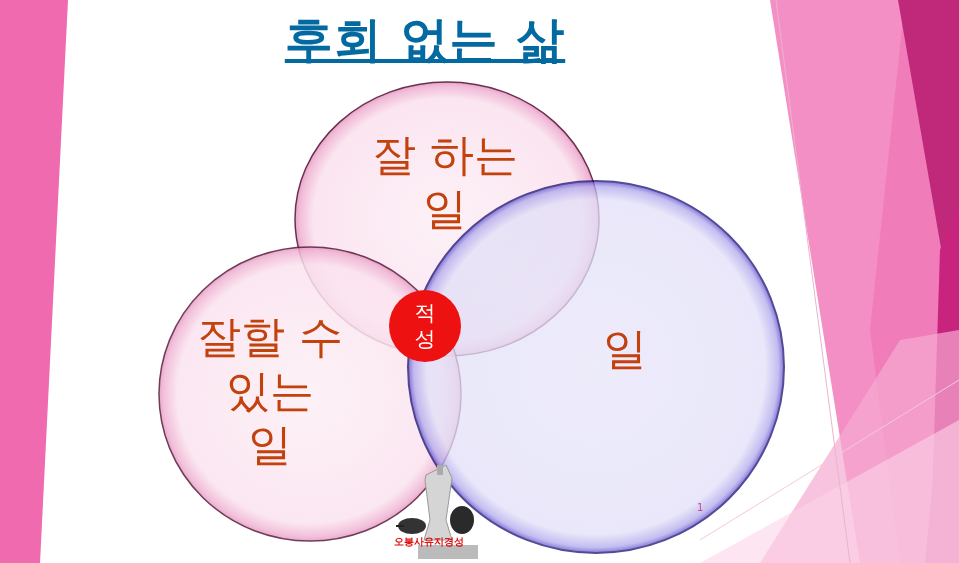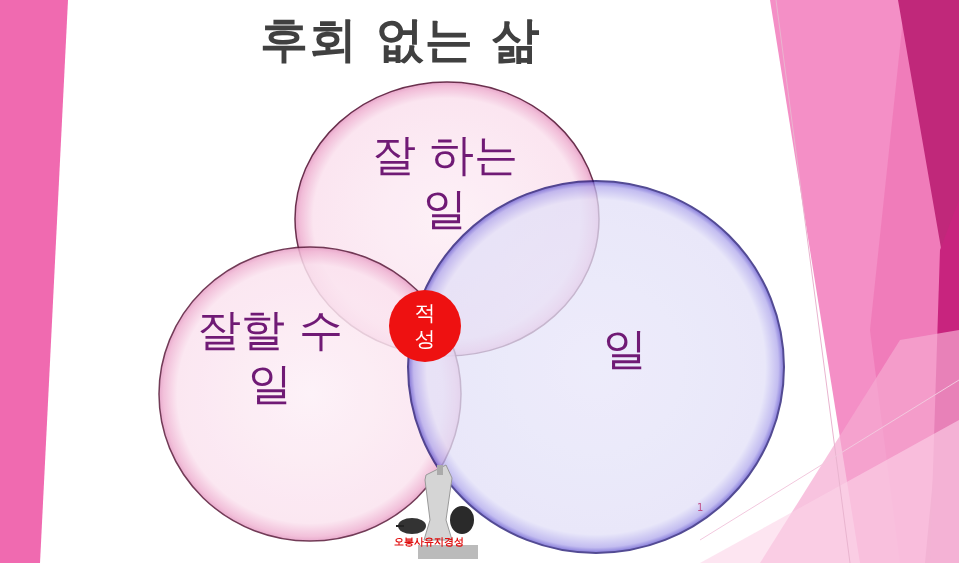--- a/index.html
+++ b/index.html
@@ -1,19 +1,19 @@
 <!DOCTYPE html>
 <html><head>
 <meta charset="utf-8">
 <style>
   html, body { margin:0; padding:0; }
   body { width:959px; height:563px; position:relative; overflow:hidden; background:#ffffff; font-family:"DejaVu Sans", sans-serif; }
   .bg { position:absolute; left:0; top:0; width:959px; height:563px; }
-  .title { position:absolute; left:260px; top:8px; width:330px; font-size:48px; font-weight:bold; color:#404040; letter-spacing:1px; font-family:"DejaVu Sans", sans-serif; }
-  .label { position:absolute; text-align:center; color:#701a75; font-size:44px; line-height:54px; font-family:"DejaVu Sans", sans-serif; }
+  .title { position:absolute; left:260px; top:8px; width:330px; text-align:center; font-size:48px; font-weight:bold; color:#0369a1; letter-spacing:1px; font-family:"DejaVu Sans", sans-serif;text-decoration:underline; }
+  .label { position:absolute; text-align:center; color:#c2410c; font-size:44px; line-height:54px; font-family:"DejaVu Sans", sans-serif; }
   .badge { position:absolute; left:389px; top:290px; width:72px; height:72px; border-radius:50%; background:#ee1111; color:#fff; text-align:center; font-size:21px; line-height:26px; padding-top:10px; box-sizing:border-box; font-family:"DejaVu Serif", serif; }
   .page-num { position:absolute; left:697px; top:502px; font-size:10px; color:#c0508a; }
   .logo-text { position:absolute; left:394px; top:535px; font-size:10px; color:#e01010; font-weight:bold; white-space:nowrap; }
 </style>
 </head>
 <body>
 
 <svg class="bg" viewBox="0 0 959 563" xmlns="http://www.w3.org/2000/svg">
   <defs>
     <radialGradient id="pinkGrad" cx="50%" cy="50%" r="50%">
@@ -55,22 +55,23 @@
   </g>
 </svg>
 
 <div class="title">후회 없는 삶</div>
 
 <div class="label" style="left:330px; top:128px; width:230px;">
   <div>잘 하는</div>
   <div>일</div>
 </div>
 
-<div class="label" style="left:160px; top:303px; width:220px;">
+<div class="label" style="left:160px; top:310px; width:220px;">
   <div>잘할 수</div>
+  <div>있는</div>
   <div>일</div>
 </div>
 
 <div class="label" style="left:500px; top:322px; width:250px;">
   <div>일</div>
 </div>
 
 <div class="badge">
   <div>적</div>
   <div>성</div>

